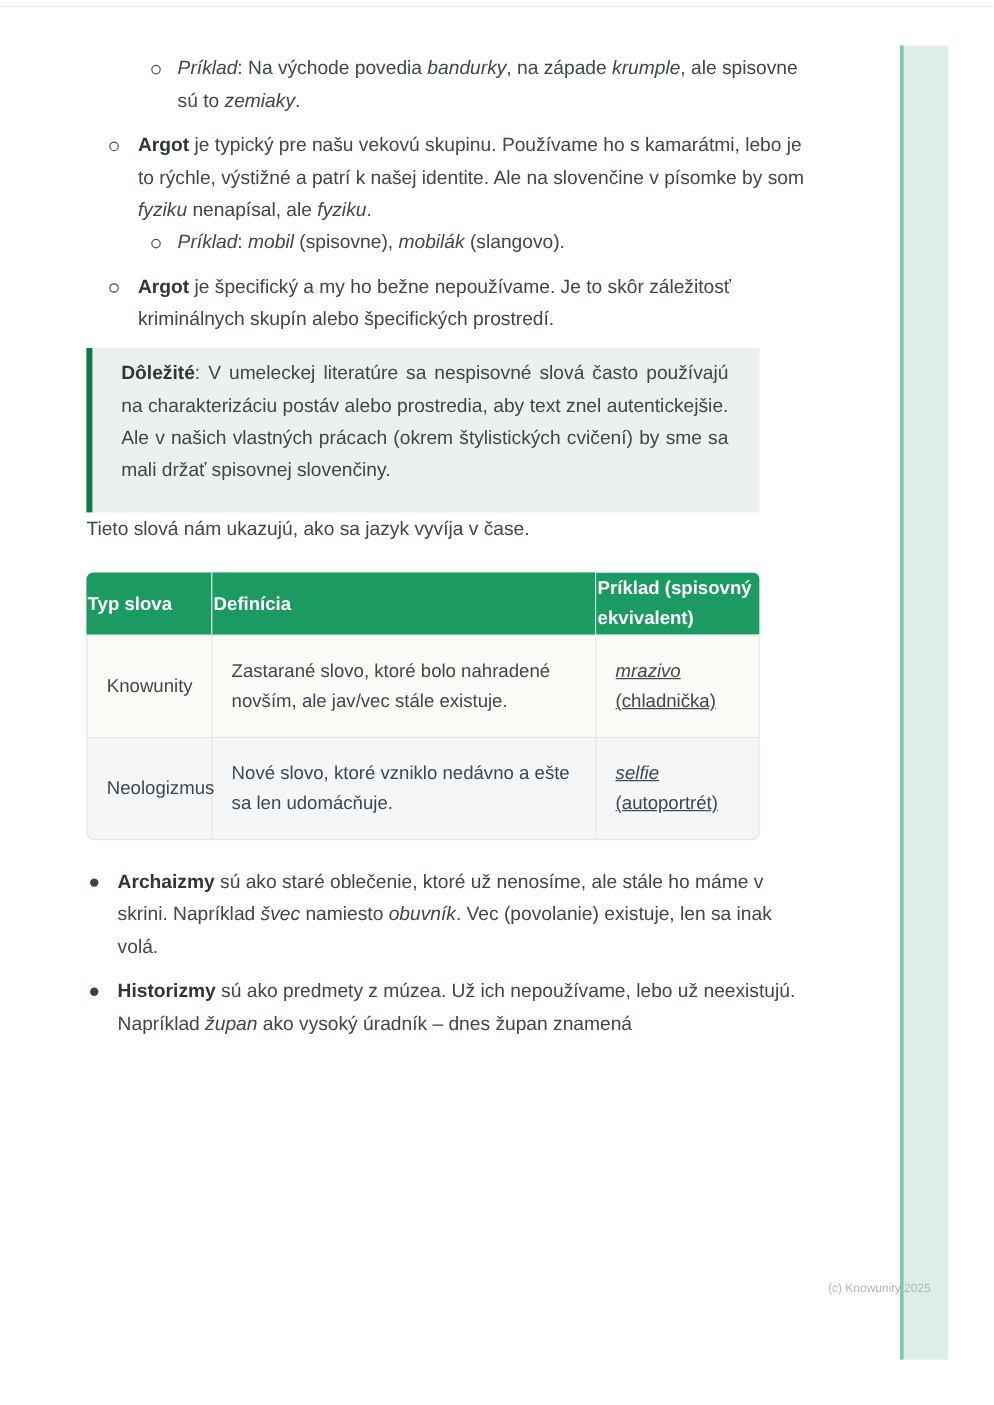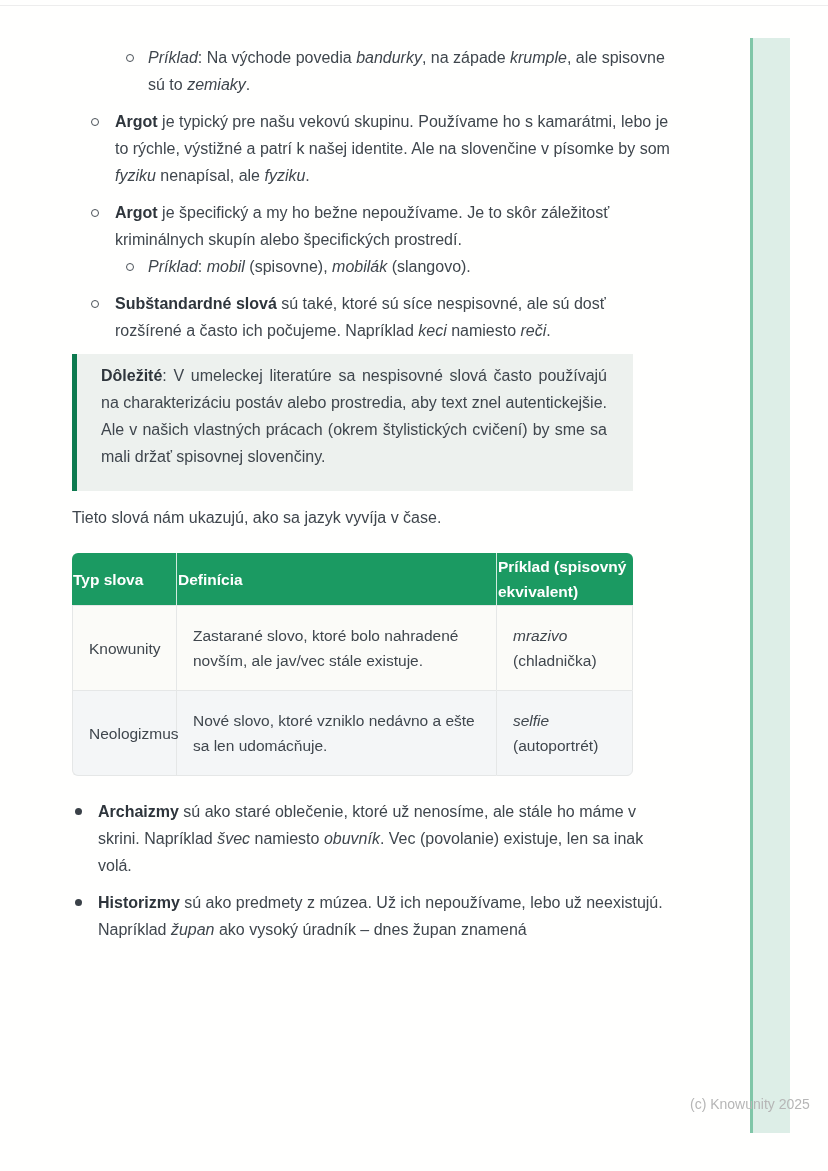--- a/index.html
+++ b/index.html
@@ -19,21 +19,21 @@
   html,body{margin:0;padding:0;background:#ffffff;}
   .canvas{
     position:relative;width:828px;height:1171px;overflow:hidden;background:#fffffe;
     font-family:"Liberation Sans","DejaVu Sans",sans-serif;color:var(--text);
   }
   .top-hairline{position:absolute;top:5px;left:0;right:0;height:1px;background:#ededed;}
   .side-bar{
     position:absolute;left:750px;top:38px;width:40px;height:1095px;
     background:var(--bar-fill);border-left:3px solid var(--bar-edge);box-sizing:border-box;z-index:1;
   }
-  .watermark{position:absolute;left:690px;top:1097px;font-size:14px;line-height:14px;color:var(--watermark);z-index:2;white-space:nowrap;}
+  .watermark{position:absolute;left:690px;top:1068px;font-size:10px;line-height:14px;color:var(--watermark);z-index:2;white-space:nowrap;}
   .content{position:absolute;left:72px;top:44px;width:604px;}
   
   .li{position:relative;font-size:16px;line-height:27px;}
   .li + .li{margin-top:10px;}
   .li.tight{margin-top:0;}
   .ring{
     position:absolute;width:6px;height:6px;border:1.5px solid #4a5158;border-radius:50%;
     top:10px;display:inline-block;background:transparent;
   }
   .lvl1{padding-left:43px;}
@@ -46,40 +46,40 @@
   .dot{position:absolute;left:3px;top:10px;width:7px;height:7px;background:#3a4148;border-radius:50%;}
   
   .callout{
     margin-top:10px;width:561px;box-sizing:border-box;background:var(--callout-bg);
     border-left:5px solid var(--callout-border);padding:8px 26px 21px 24px;
     font-size:16px;line-height:27px;text-align:justify;
   }
   .callout p{margin:0;}
   
   h2.section-heading{margin:26px 0 0;font-size:23px;line-height:30px;font-weight:700;color:var(--green-heading);}
-  p.intro{margin:13px 0 0;font-size:16px;line-height:27px;}
+  p.intro{margin:1px 0 0;font-size:16px;line-height:27px;}
   
   table.word-table{
     margin-top:22px;width:561px;border-collapse:separate;border-spacing:0;
     font-size:15.5px;line-height:25px;table-layout:fixed;
   }
   table.word-table th{
     background:var(--green-header);color:#ffffff;font-weight:600;text-align:left;
     vertical-align:middle;box-sizing:border-box;
   }
   table.word-table th + th{border-left:1px solid rgba(255,255,255,0.8);}
   table.word-table thead th:first-child{border-top-left-radius:6px;}
   table.word-table thead th:last-child{border-top-right-radius:6px;}
   table.word-table td{
     padding:17px 16px;vertical-align:middle;box-sizing:border-box;
     border-top:1px solid var(--table-line);
   }
   table.word-table td + td{border-left:1px solid var(--table-line);}
   table.word-table td:first-child{border-left:1px solid var(--table-line);}
-  table.word-table td:last-child{border-right:1px solid var(--table-line);}
+  table.word-table td:last-child{border-right:1px solid var(--table-line);text-decoration:underline;}
   table.word-table tbody tr:last-child td{border-bottom:1px solid var(--table-line);}
   table.word-table tbody tr:last-child td:first-child{border-bottom-left-radius:6px;}
   table.word-table tbody tr:last-child td:last-child{border-bottom-right-radius:6px;}
   table.word-table tbody tr:nth-child(odd) td{background:var(--row-odd);}
   table.word-table tbody tr:nth-child(even) td{background:var(--row-even);}
   .col-type{width:104px;}
   .col-def{width:320px;}
   .col-ex{width:137px;}
   
   .seg-b{font-weight:700;color:var(--text-strong);}
@@ -97,31 +97,27 @@
 
     <div class="circle-list">
       <div class="li lvl2">
         <span class="ring"></span>
         <div class="li-text"><span class="seg-i">Príklad</span><span>: Na východe povedia </span><span class="seg-i">bandurky</span><span>, na západe </span><span class="seg-i">krumple</span><span>, ale spisovne sú to </span><span class="seg-i">zemiaky</span><span>.</span></div>
       </div>
       <div class="li lvl1">
         <span class="ring"></span>
         <div class="li-text"><span class="seg-b">Argot</span><span> je typický pre našu vekovú skupinu. Používame ho s kamarátmi, lebo je to rýchle, výstižné a patrí k našej identite. Ale na slovenčine v písomke by som </span><span class="seg-i">fyziku</span><span> nenapísal, ale </span><span class="seg-i">fyziku</span><span>.</span></div>
       </div>
-      <div class="li lvl1">
-        <span class="ring"></span>
-        <div class="li-text"><span class="seg-b">Argot</span><span> je špecifický a my ho bežne nepoužívame. Je to skôr záležitosť kriminálnych skupín alebo špecifických prostredí.</span></div>
-      </div>
       <div class="li lvl2 tight">
         <span class="ring"></span>
         <div class="li-text"><span class="seg-i">Príklad</span><span>: </span><span class="seg-i">mobil</span><span> (spisovne), </span><span class="seg-i">mobilák</span><span> (slangovo).</span></div>
       </div>
       <div class="li lvl1">
         <span class="ring"></span>
-        <div class="li-text"><span class="seg-b">Subštandardné slová</span><span> sú také, ktoré sú síce nespisovné, ale sú dosť rozšírené a často ich počujeme. Napríklad </span><span class="seg-i">keci</span><span> namiesto </span><span class="seg-i">reči</span><span>.</span></div>
+        <div class="li-text"><span class="seg-b">Argot</span><span> je špecifický a my ho bežne nepoužívame. Je to skôr záležitosť kriminálnych skupín alebo špecifických prostredí.</span></div>
       </div>
     </div>
 
     <aside class="callout">
       <p><span class="seg-b">Dôležité</span><span>: V umeleckej literatúre sa nespisovné slová často používajú na charakterizáciu postáv alebo prostredia, aby text znel autentickejšie. Ale v našich vlastných prácach (okrem štylistických cvičení) by sme sa mali držať spisovnej slovenčiny.</span></p>
     </aside>
 
 
     <p class="intro">Tieto slová nám ukazujú, ako sa jazyk vyvíja v čase.</p>
 

